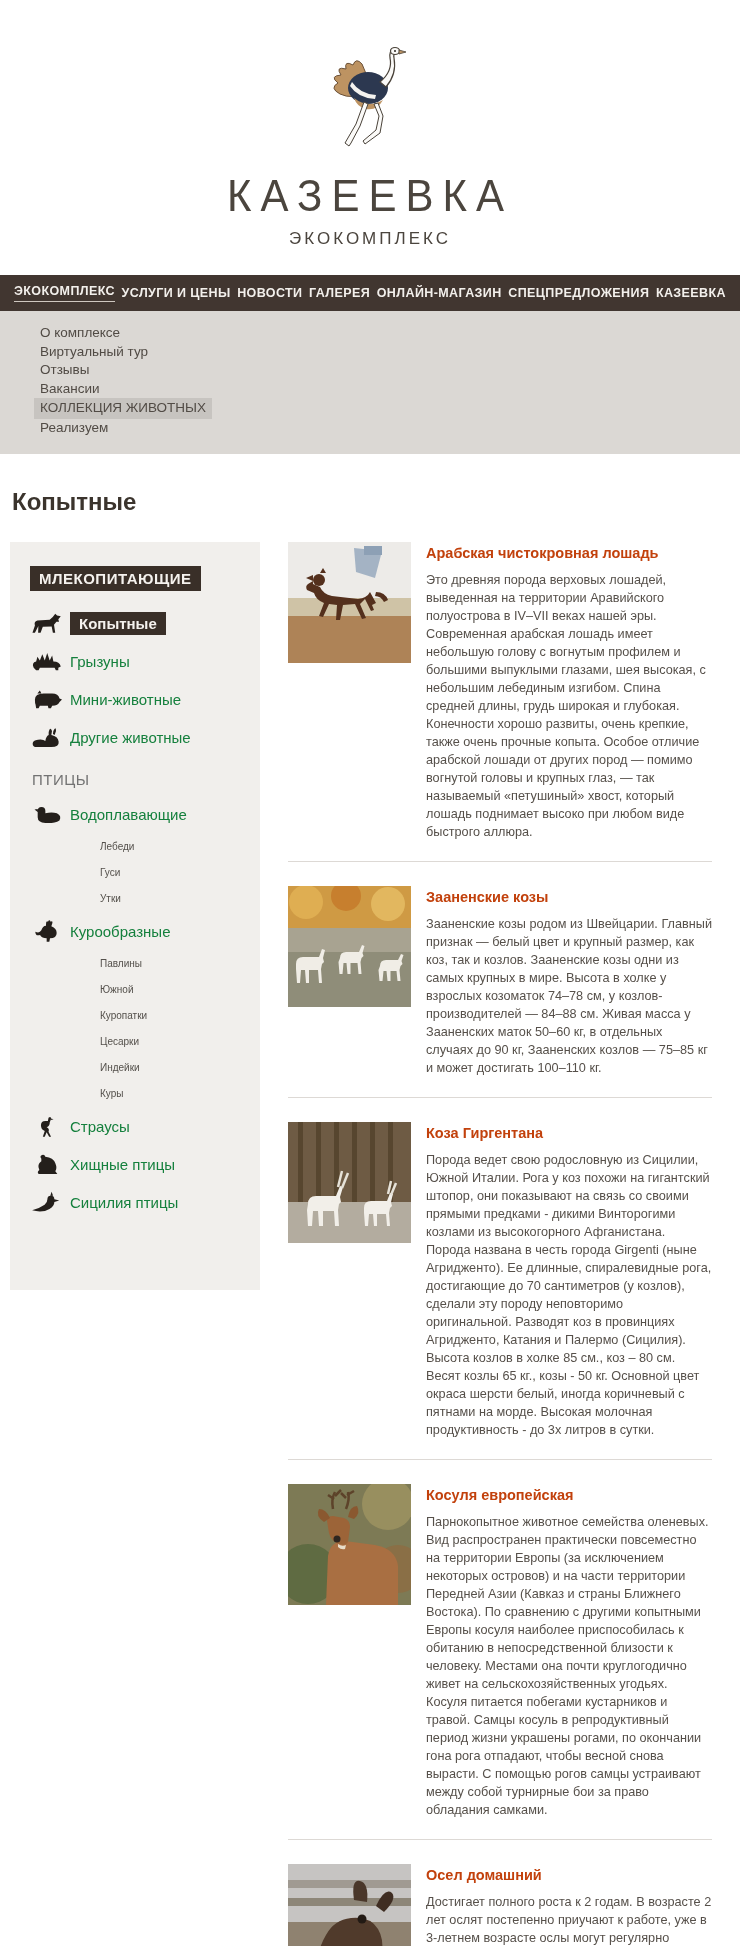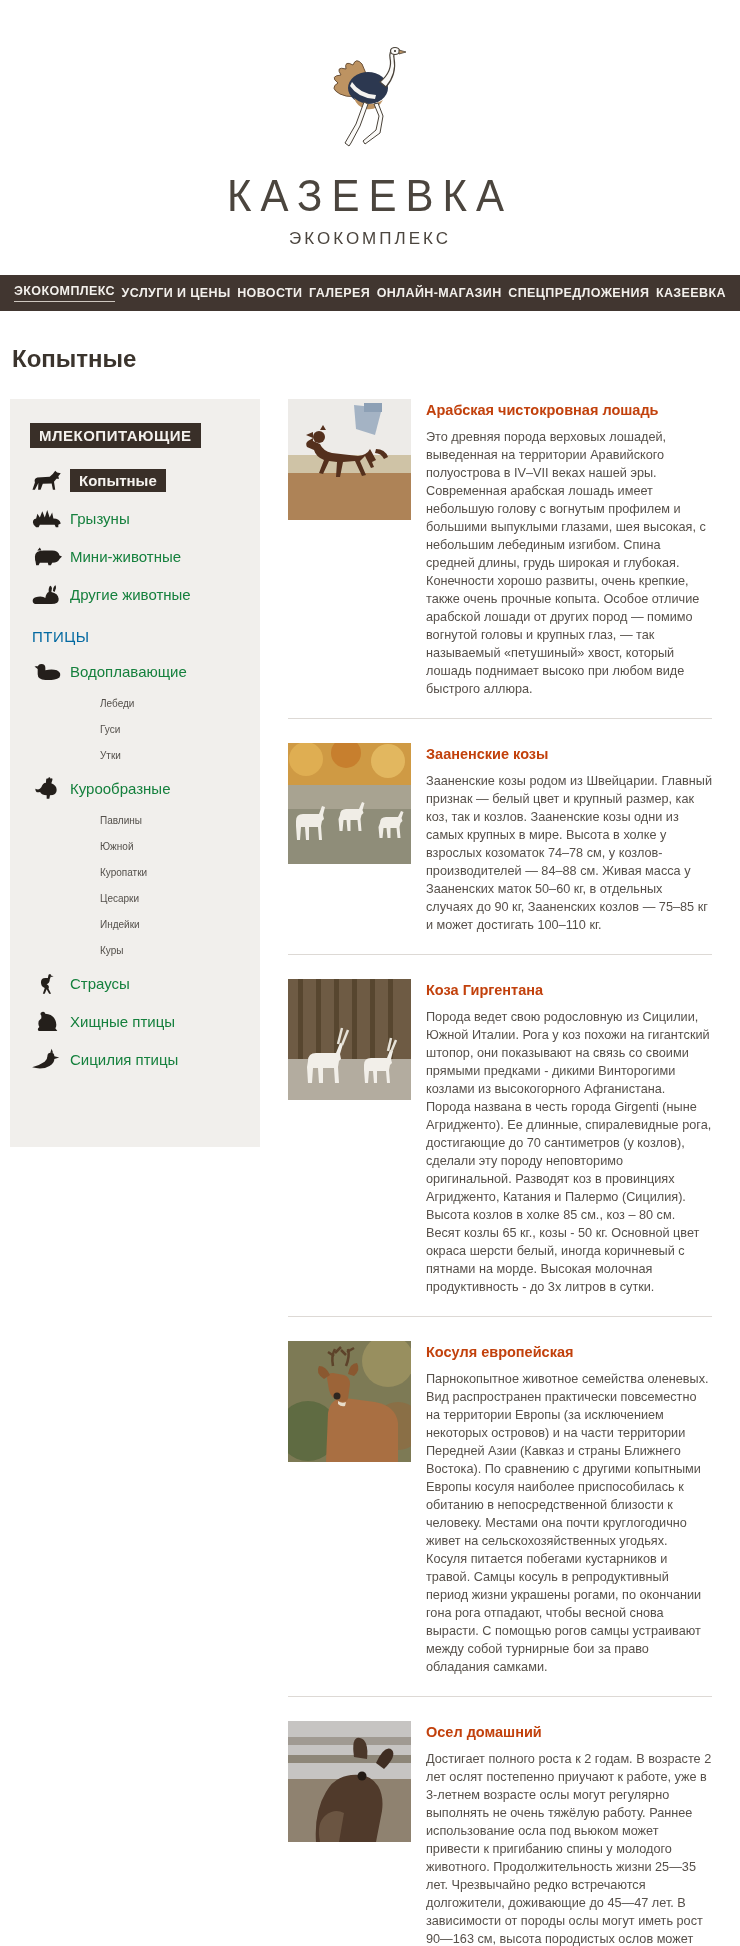--- a/index.html
+++ b/index.html
@@ -25,21 +25,21 @@
 
   
   .layout{display:flex;align-items:flex-start;padding:0 10px;}
   .sidebar{width:250px;box-sizing:border-box;background:#f1efec;padding:24px 10px 62px 20px;flex:none;}
   .badge{display:inline-block;background:#392f28;color:#f5f2ee;font-weight:bold;}
   .s-head{font-size:15px;padding:4px 9px;letter-spacing:.5px;margin-bottom:6px;}
   .s-row{display:flex;align-items:center;margin:14px 0;cursor:pointer;}
   .sicon{width:32px;height:24px;margin-right:8px;flex:none;fill:#241f1b;}
   .s-label{font-size:15px;color:#15803d;}
   .s-sel{font-size:15px;padding:3px 9px;}
-  .s-plain{font-size:15px;color:#0369a1;letter-spacing:.5px;margin:22px 0 6px 2px;}
+  .s-plain{font-size:15px;color:#737373;letter-spacing:.5px;margin:22px 0 6px 2px;}
   .s-sub{display:block;width:max-content;margin:15px 0 15px 70px;font-size:10px;color:#54504b;text-decoration:none;cursor:pointer;}
 
   
   .main{margin-left:28px;width:424px;}
   .article{display:flex;}
   .a-img{width:123px;height:121px;flex:none;margin-right:15px;}
   .a-body{flex:1;}
   .a-title{font-size:14.5px;font-weight:bold;color:#c2410c;margin:3px 0 10px;}
   .a-text{font-size:12.7px;line-height:18px;color:#56504a;}
   hr.sep{border:none;border-top:1px solid #ddd9d5;margin:20px 0 24px;}
@@ -69,20 +69,28 @@
   <div class="nav">
     <a class="active">ЭКОКОМПЛЕКС</a>
     <a>УСЛУГИ И ЦЕНЫ</a>
     <a>НОВОСТИ</a>
     <a>ГАЛЕРЕЯ</a>
     <a>ОНЛАЙН-МАГАЗИН</a>
     <a>СПЕЦПРЕДЛОЖЕНИЯ</a>
     <a>КАЗЕЕВКА</a>
   </div>
 
+  <div class="submenu">
+    <a>О комплексе</a>
+    <a>Виртуальный тур</a>
+    <a>Отзывы</a>
+    <a>Вакансии</a>
+    <a class="hl">КОЛЛЕКЦИЯ ЖИВОТНЫХ</a>
+    <a>Реализуем</a>
+  </div>
 
   <div class="page-title">Копытные</div>
 
   <div class="layout">
 
     <div class="sidebar">
       <span class="badge s-head">МЛЕКОПИТАЮЩИЕ</span>
 
       <div class="s-row">
         <svg class="sicon" viewBox="0 0 26 18">

